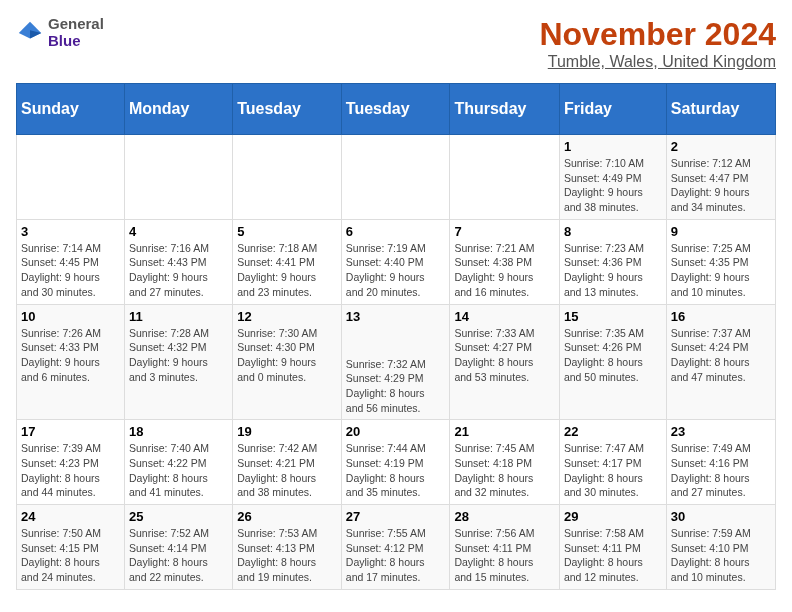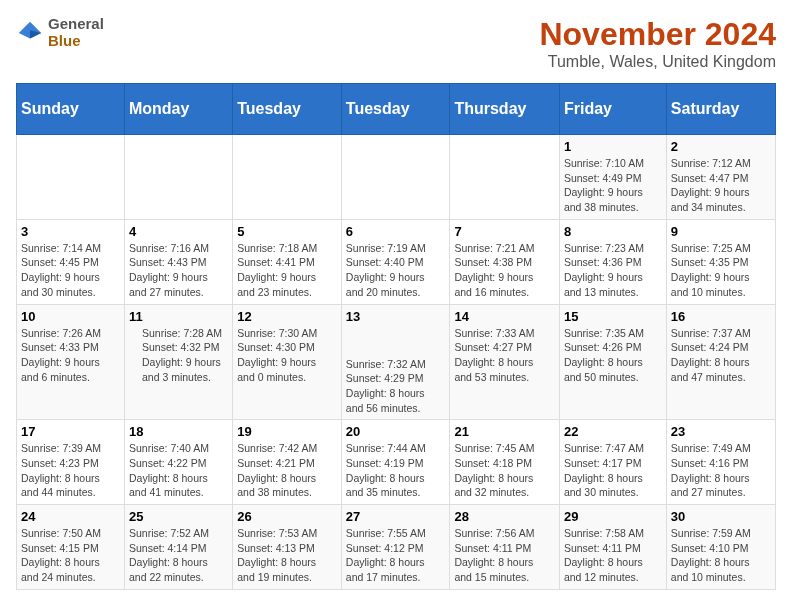--- a/index.html
+++ b/index.html
@@ -23,37 +23,38 @@
     }
     .logo-text {
       display: flex;
       flex-direction: column;
       font-size: 15px;
       font-weight: bold;
       line-height: 1.1;
       color: #333;
     }
     .logo-text span:first-child { color: #555; }
-    .logo-text span:last-child { color: #a16207; }
+    .logo-text span:last-child { color: #4c1d95; }
     .logo-icon {
       width: 28px;
       height: 28px;
     }
     .title-area {
       text-align: right;
     }
     .title-area h1 {
       font-size: 32px;
       font-weight: bold;
       color: #c2410c;
     }
     .title-area h2 {
       font-size: 16px;
       font-weight: normal;
       color: #555;
+      text-decoration: underline;
     }
     .calendar {
       width: 100%;
       border-collapse: collapse;
       font-size: 11px;
     }
     .calendar thead tr {
       background-color: #2c72c8;
       color: #fff;
     }
@@ -200,21 +201,21 @@
       <tr>
         <td>
           <div class="day-number">10</div>
           <div class="day-info" style="white-space: pre-line;">Sunrise: 7:26 AM
 Sunset: 4:33 PM
 Daylight: 9 hours
 and 6 minutes.</div>
         </td>
         <td>
           <div class="day-number">11</div>
-          <div class="day-info" style="white-space: pre-line; margin-left: 13px;">Sunrise: 7:28 AM
+          <div class="day-info" style="white-space: pre-line;">Sunrise: 7:28 AM
 Sunset: 4:32 PM
 Daylight: 9 hours
 and 3 minutes.</div>
         </td>
         <td>
           <div class="day-number">12</div>
           <div class="day-info" style="white-space: pre-line;">Sunrise: 7:30 AM
 Sunset: 4:30 PM
 Daylight: 9 hours
 and 0 minutes.</div>

